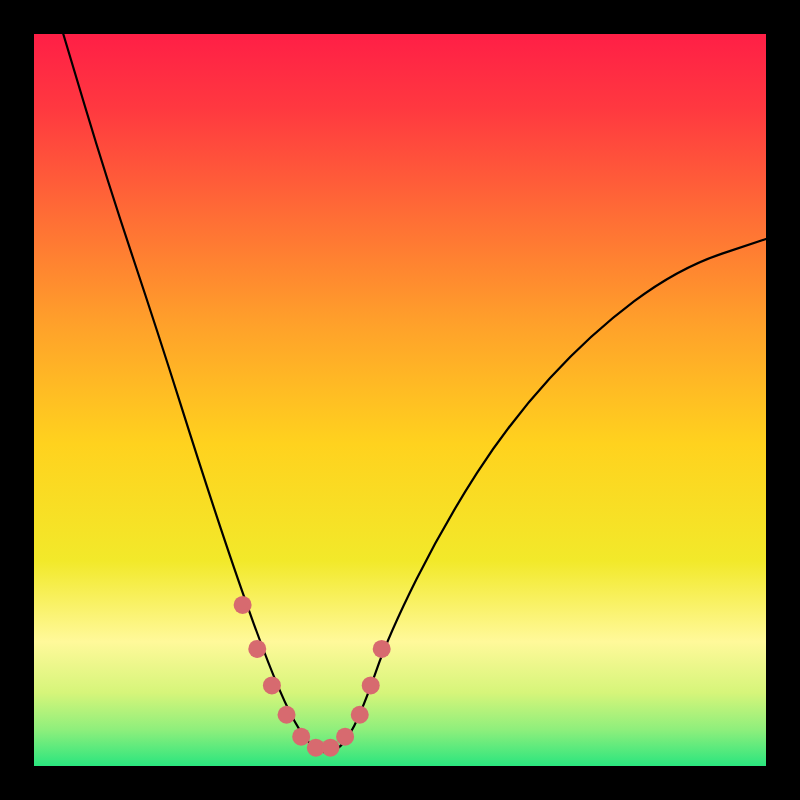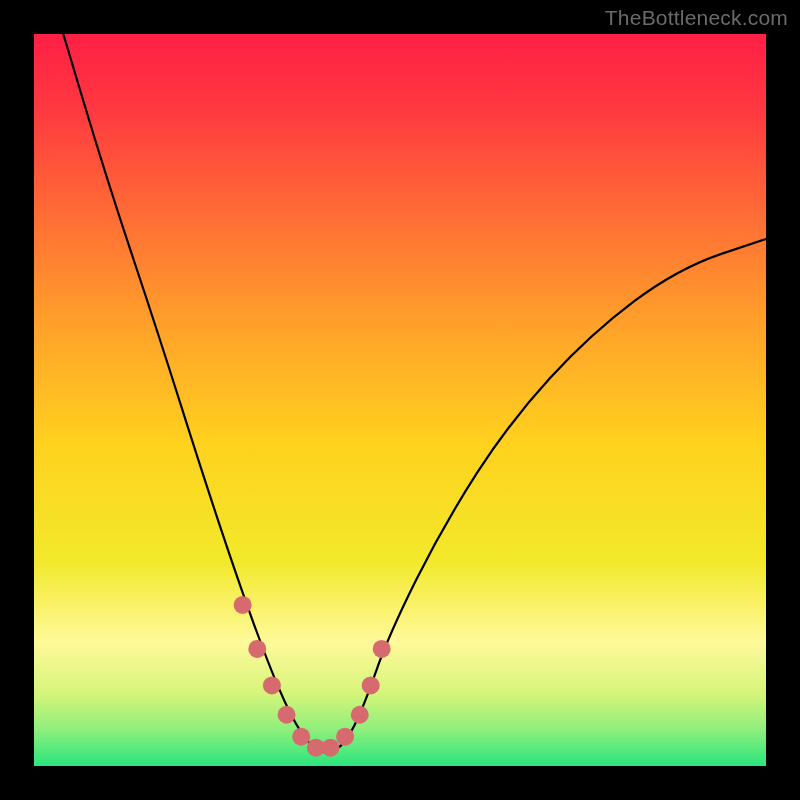--- a/index.html
+++ b/index.html
@@ -28,21 +28,20 @@
     font-size: 21px;
     font-weight: 400;
     letter-spacing: 0.2px;
     user-select: none;
   }
 </style>
 </head>
 <body>
 
 <div class="canvas-wrap">
-  <div class="watermark">TheBottleneck.com</div>
   <svg id="chart-svg" width="800" height="800" viewBox="0 0 800 800">
     <defs>
       <linearGradient id="bgGrad" x1="0" y1="0" x2="0" y2="1">
         <stop id="g0" offset="0%" stop-color="#ff1f46"></stop>
         <stop id="g1" offset="10%" stop-color="#ff3840"></stop>
         <stop id="g2" offset="24%" stop-color="#ff6a36"></stop>
         <stop id="g3" offset="40%" stop-color="#ffa22a"></stop>
         <stop id="g4" offset="56%" stop-color="#ffd21e"></stop>
         <stop id="g5" offset="72%" stop-color="#f2e92a"></stop>
         <stop id="g6" offset="83%" stop-color="#fff99a"></stop>

